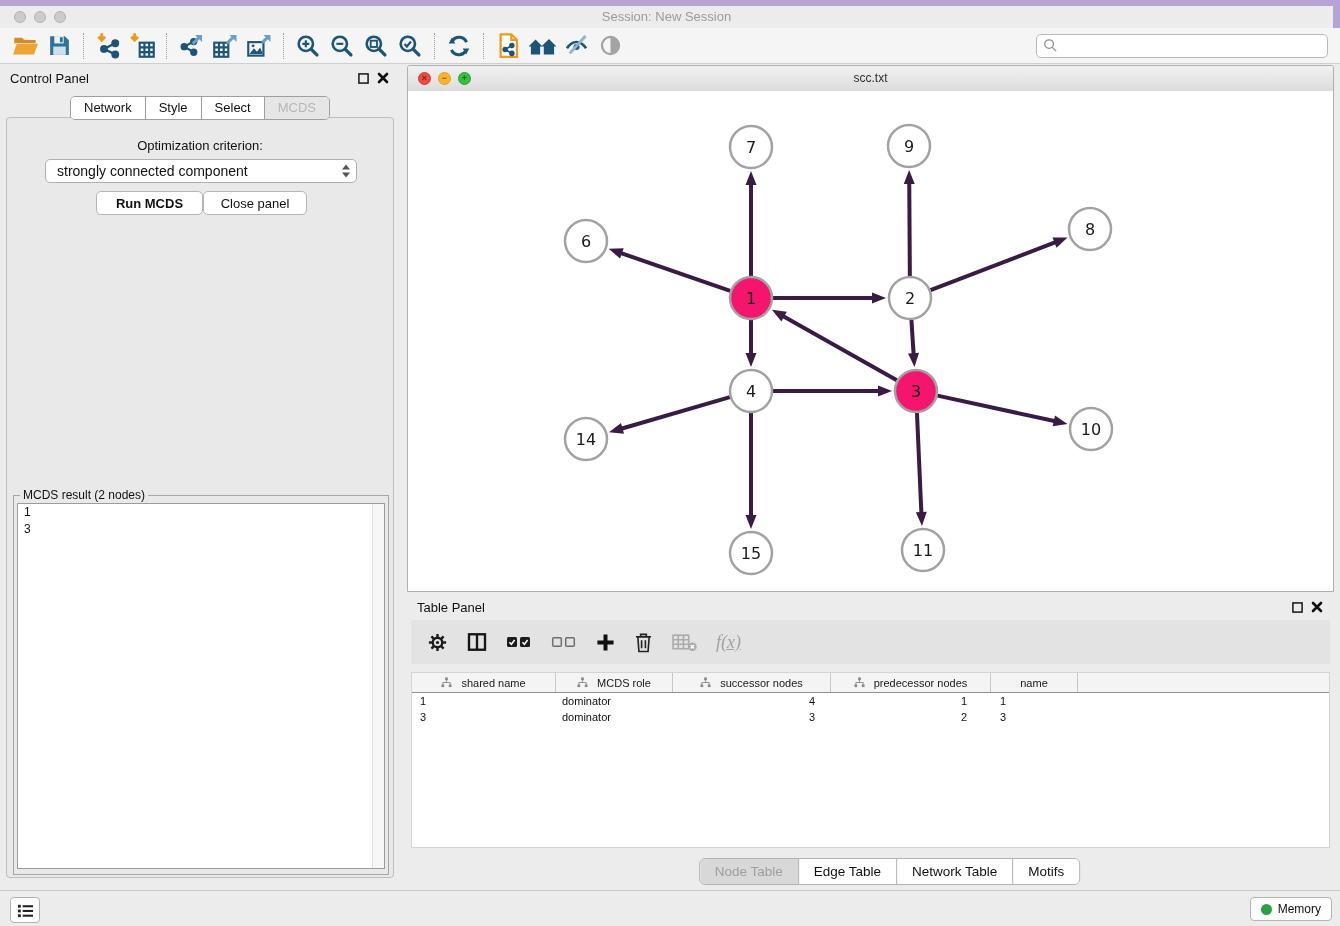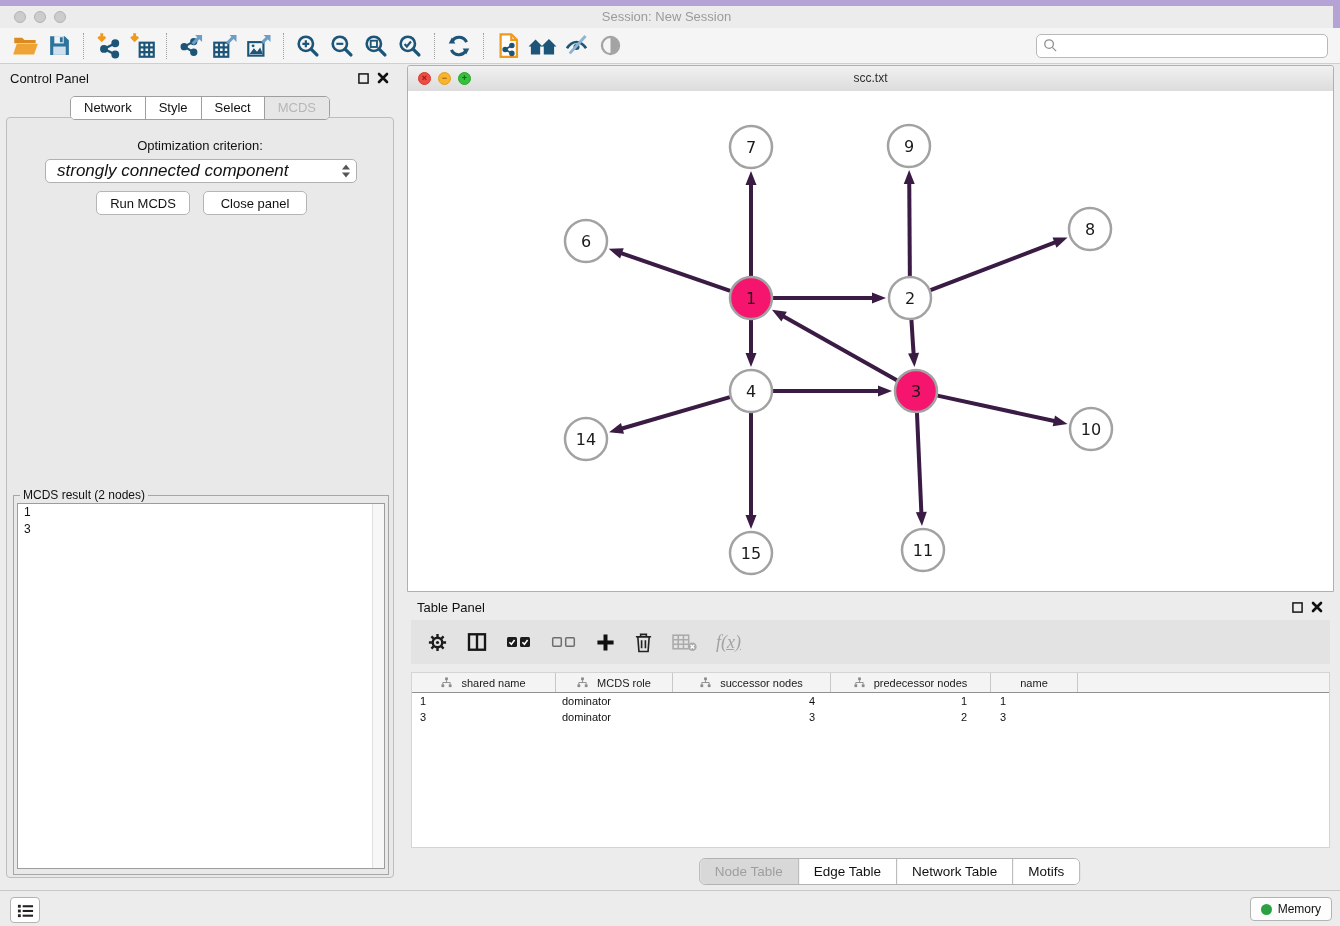--- a/index.html
+++ b/index.html
@@ -27,21 +27,21 @@
   .panel-head{position:relative;height:26px;}
   .panel-head .ph-title{position:absolute;left:10px;top:6px;font-size:13px;color:#111;}
   .ph-ico{position:absolute;top:6px;width:14px;height:14px;display:flex;align-items:center;justify-content:center;}
   .cp-tabs{position:absolute;top:31px;left:50%;transform:translateX(-50%);display:flex;height:22px;border:1px solid #9f9f9f;border-radius:5px;background:#fff;overflow:hidden;z-index:3;}
   .seg{font-size:13px;line-height:22px;padding:0 13px;background:#fff;color:#111;border-left:1px solid #9f9f9f;white-space:nowrap;}
   .seg:first-child{border-left:none;}
   .seg.active{background:#e6e6e6;color:#b7b7b7;}
   .cp-body{position:absolute;left:6px;right:6px;top:52px;bottom:12px;background:#e9e9e9;border:1px solid #bdbdbd;border-radius:4px;}
   .opt-label{position:absolute;left:0;right:0;top:20px;text-align:center;font-size:13px;color:#111;}
   .opt-select{position:absolute;left:38px;top:41px;width:312px;height:24px;background:#fff;border:1px solid #b0b0b0;border-radius:5px;box-sizing:border-box;display:flex;align-items:center;}
-  .opt-select .val{flex:1;font-size:17px;padding-left:11px;color:#111;font-style:italic;}
+  .opt-select .val{flex:1;font-size:14px;padding-left:11px;color:#111;}
   .cp-btn{position:absolute;top:73px;height:24px;background:#fff;border:1px solid #b5b5b5;border-radius:5px;font-size:13px;color:#111;display:flex;align-items:center;justify-content:center;box-sizing:border-box;}
   .group{position:absolute;left:6px;width:376px;top:377px;height:380px;border:1px solid #a6a6a6;box-sizing:border-box;}
   .group .legend{position:absolute;top:-8px;left:6px;background:#e9e9e9;padding:0 3px;font-size:12px;color:#111;}
   .result-list{position:absolute;left:3px;right:3px;top:7px;bottom:5px;background:#fff;border:1px solid #9c9c9c;}
   .result-list .scrolltrack{position:absolute;right:0;top:0;bottom:0;width:11px;background:#f7f7f7;border-left:1px solid #e0e0e0;}
   .result-item{font-size:12px;line-height:17px;padding-left:6px;color:#111;}
   .result-item:first-child{padding-top:3px;}
 
   
   .nw{position:absolute;left:407px;top:65px;width:927px;height:527px;background:#fff;border:1px solid #b0b0b0;box-sizing:border-box;border-radius:3px 3px 0 0;}
@@ -258,21 +258,21 @@
       </div>
     <div class="cp-body">
       <div class="opt-label">Optimization criterion:</div>
       <div class="opt-select">
         <span class="val">strongly connected component</span>
         <svg width="20" height="18" viewBox="0 0 20 18">
             <polygon points="10,2.5 14,7.5 6,7.5" fill="#555"></polygon>
             <polygon points="10,15.5 14,10.5 6,10.5" fill="#555"></polygon>
           </svg>
       </div>
-      <div class="cp-btn" style="left:89px;width:94px;">
+      <div class="cp-btn" style="left:89px;width:107px;font-weight:bold;">
           <span>Run MCDS</span>
         </div>
       <div class="cp-btn" style="left:196px;width:104px;">
           <span>Close panel</span>
         </div>
       <div class="group">
         <span class="legend">MCDS result (2 nodes)</span>
         <div class="result-list" id="result-list">
           <div class="scrolltrack"></div>
         <div class="result-item">1</div>

